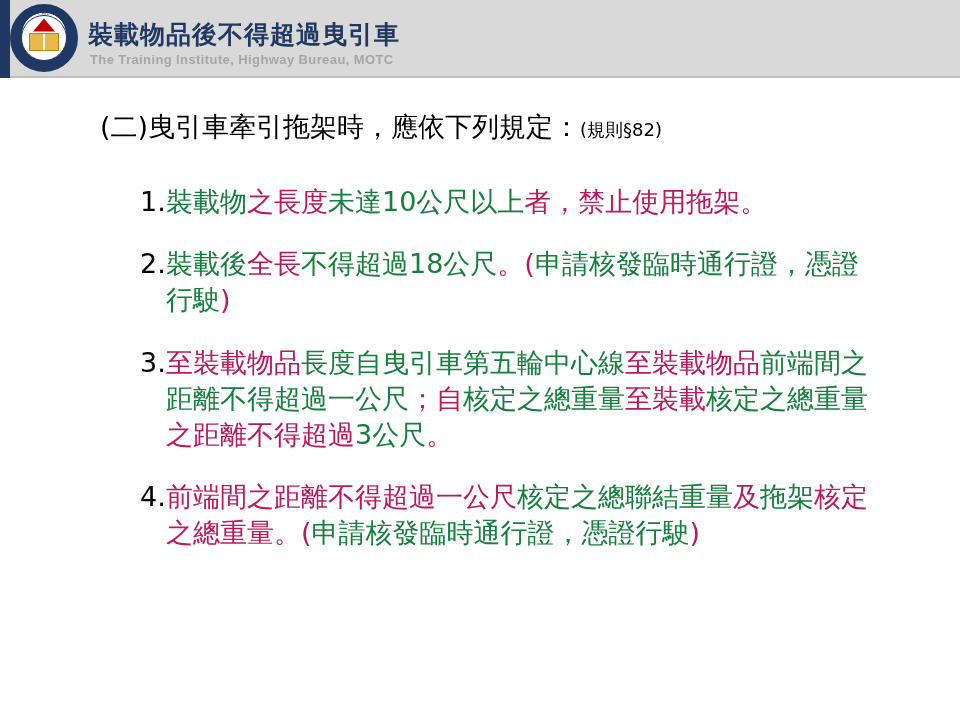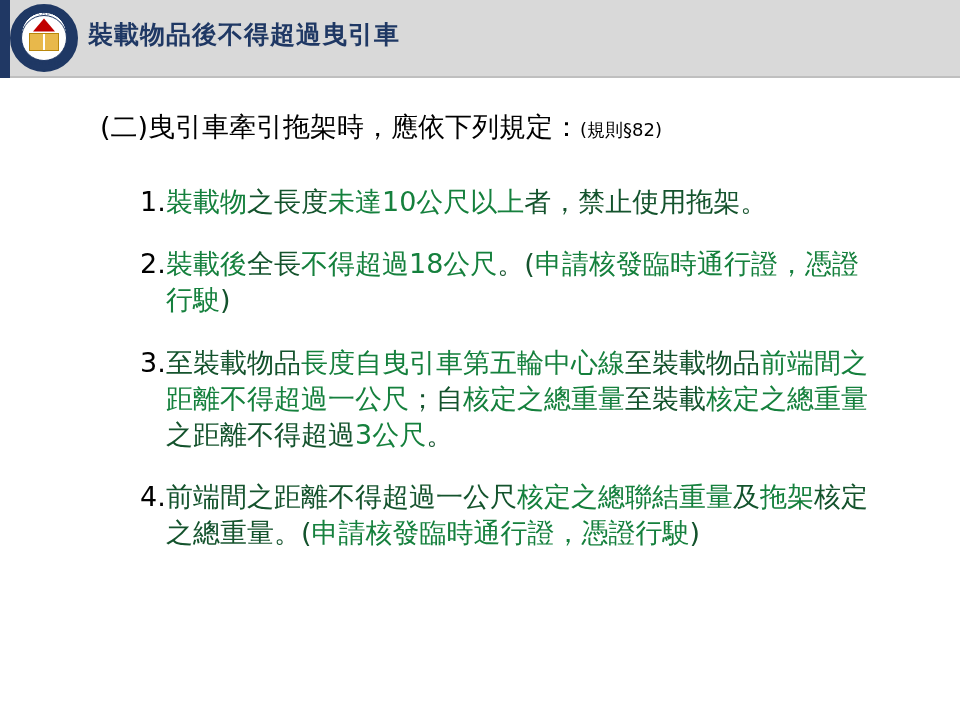--- a/index.html
+++ b/index.html
@@ -152,41 +152,42 @@
     text-indent: 0;
     padding-left: 26px;
     position: relative;
   }
   .item .num {
     position: absolute;
     left: 0;
     top: 0;
   }
   .red { color: #15803d; }
-  .blk { color: #14532d; }
+  .blk { color: #be185d; }
 </style>
 </head>
 <body>
 
 <div class="slide">
 
   <div class="header">
     <div class="header-accent"></div>
 
     <div class="logo">
       <div class="logo-ring-text">
         <span class="t">公路人員訓練所</span>
         <span class="b">TRAINING INSTITUTE</span>
       </div>
       <div class="logo-inner"></div>
       <div class="logo-chev"></div>
       <div class="logo-book"></div>
     </div>
 
     <div class="header-title">裝載物品後不得超過曳引車</div>
+    <div class="header-sub">The Training Institute, Highway Bureau, MOTC</div>
   </div>
 
   <div class="content">
     <div class="heading">
       <span>(二)曳引車牽引拖架時，應依下列規定：</span><span class="ref">(規則§82)</span>
     </div>
 
     <div class="items" id="items-container">
         <div class="item"><span class="num">1.</span><span class="red">裝載物</span><span class="blk">之長度</span><span class="red">未達10公尺以上</span><span class="blk">者，禁止使用拖架。</span></div>
         <div class="item"><span class="num">2.</span><span class="red">裝載後</span><span class="blk">全長</span><span class="red">不得超過18公尺</span><span class="blk">。(</span><span class="red">申請核發臨時通行證，憑證行駛</span><span class="blk">)</span></div>

